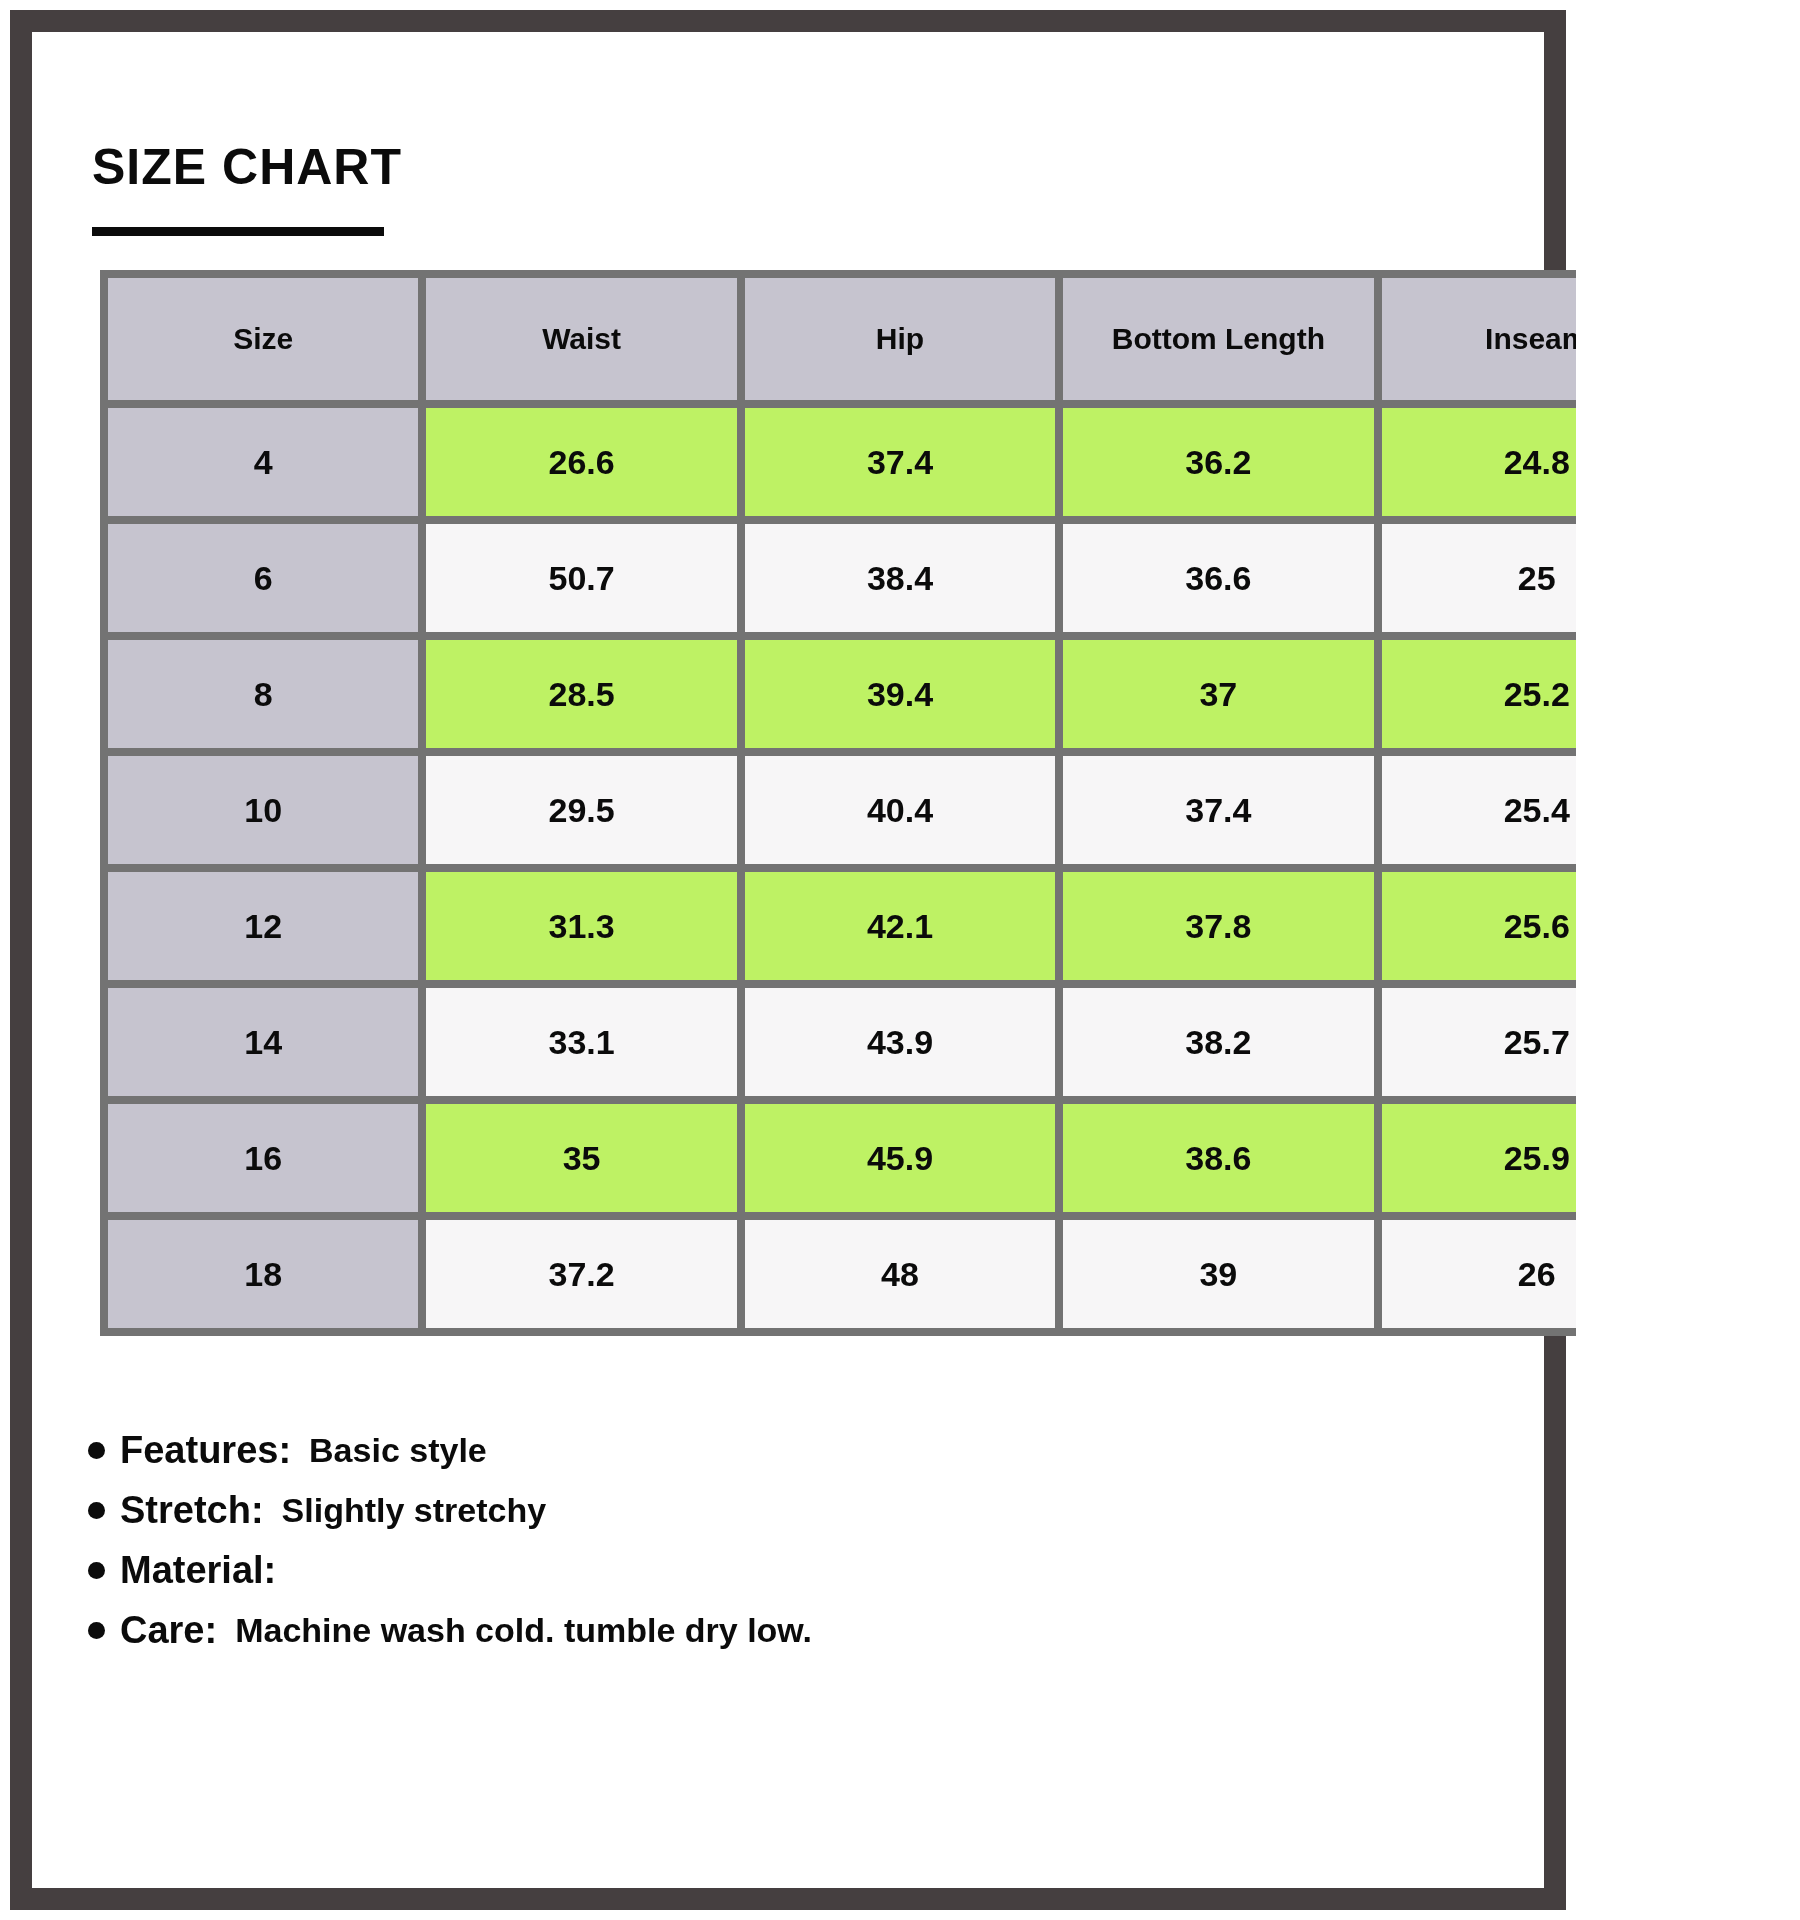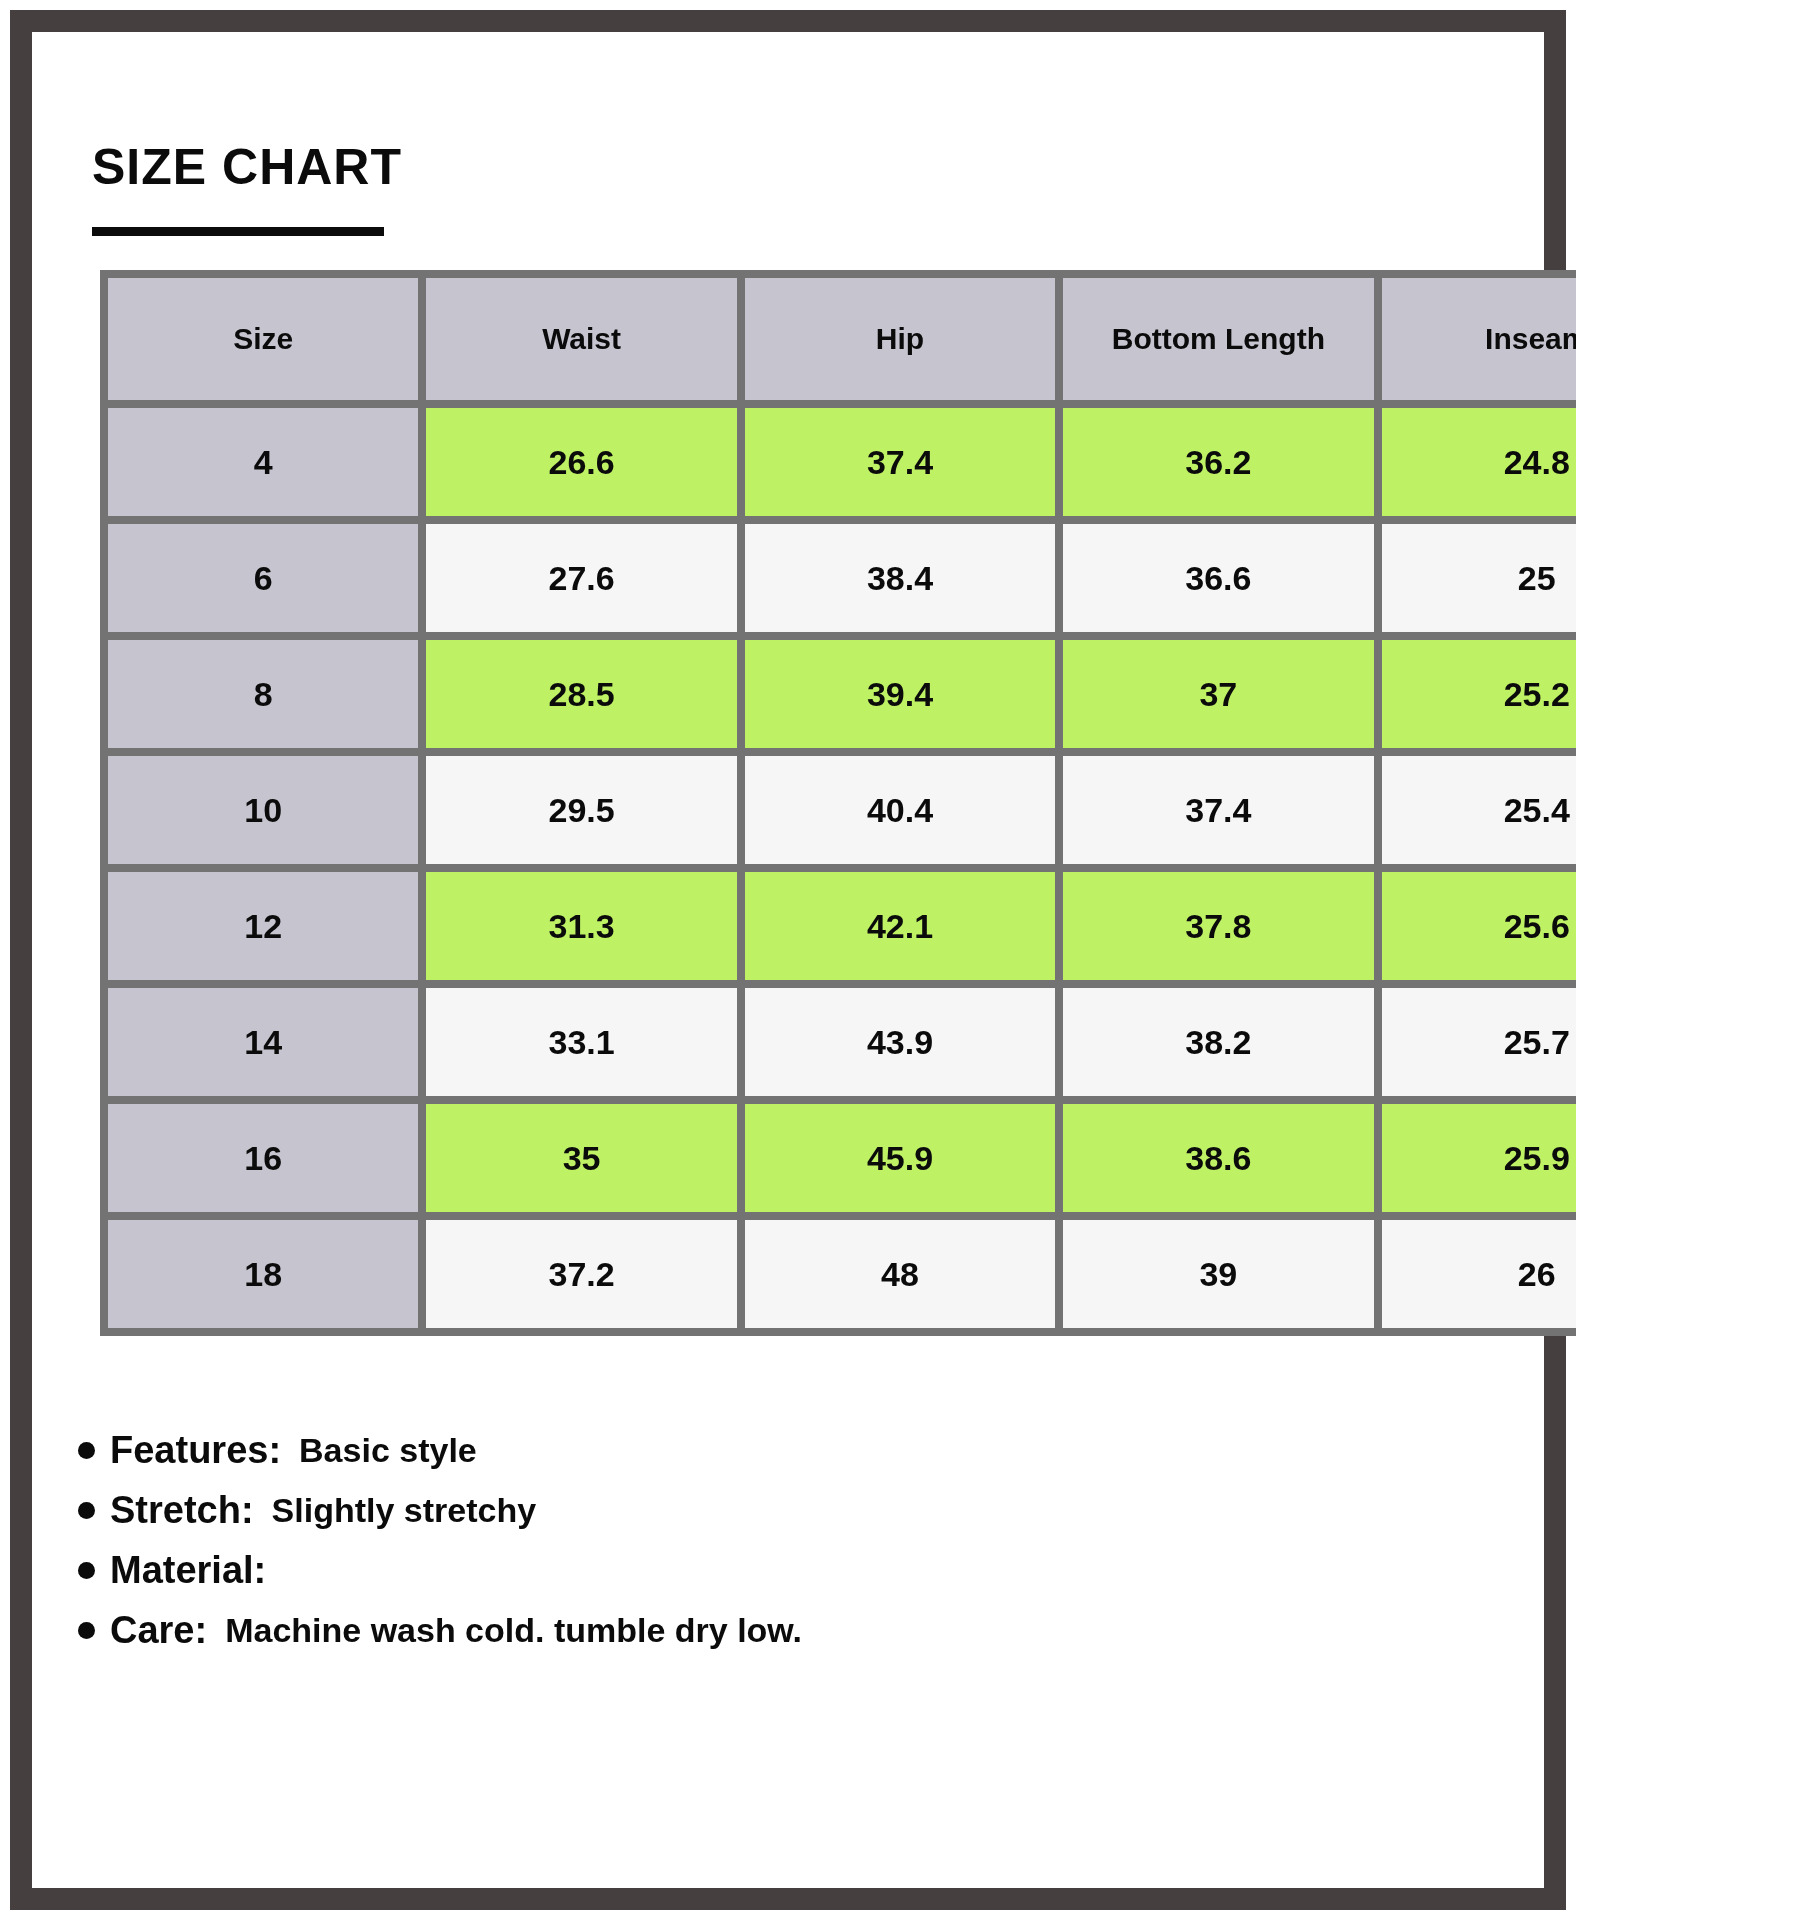--- a/index.html
+++ b/index.html
@@ -90,21 +90,21 @@
     height: 108px;
     font-size: 34px;
     font-weight: 700;
   }
   .size-table td.col-size { background: #c6c4cf; }
   .size-table tr.row-odd  td.col-data { background: #bef264; }
   .size-table tr.row-even td.col-data { background: #f7f6f7; }
   
   .details-list {
     position: absolute;
-    left: 78px;
+    left: 88px;
     top: 1420px;
     list-style: none;
     margin: 0;
     padding: 0;
   }
   .detail-item {
     display: flex;
     align-items: center;
     height: 60px;
   }
@@ -152,21 +152,21 @@
     <tbody>
         <tr class="row-odd">
           <td class="col-size">4</td>
           <td class="col-data">26.6</td>
           <td class="col-data">37.4</td>
           <td class="col-data">36.2</td>
           <td class="col-data">24.8</td>
         </tr>
         <tr class="row-even">
           <td class="col-size">6</td>
-          <td class="col-data">27.6</td>
+          <td class="col-data">50.7</td>
           <td class="col-data">38.4</td>
           <td class="col-data">36.6</td>
           <td class="col-data">25</td>
         </tr>
         <tr class="row-odd">
           <td class="col-size">8</td>
           <td class="col-data">28.5</td>
           <td class="col-data">39.4</td>
           <td class="col-data">37</td>
           <td class="col-data">25.2</td>

